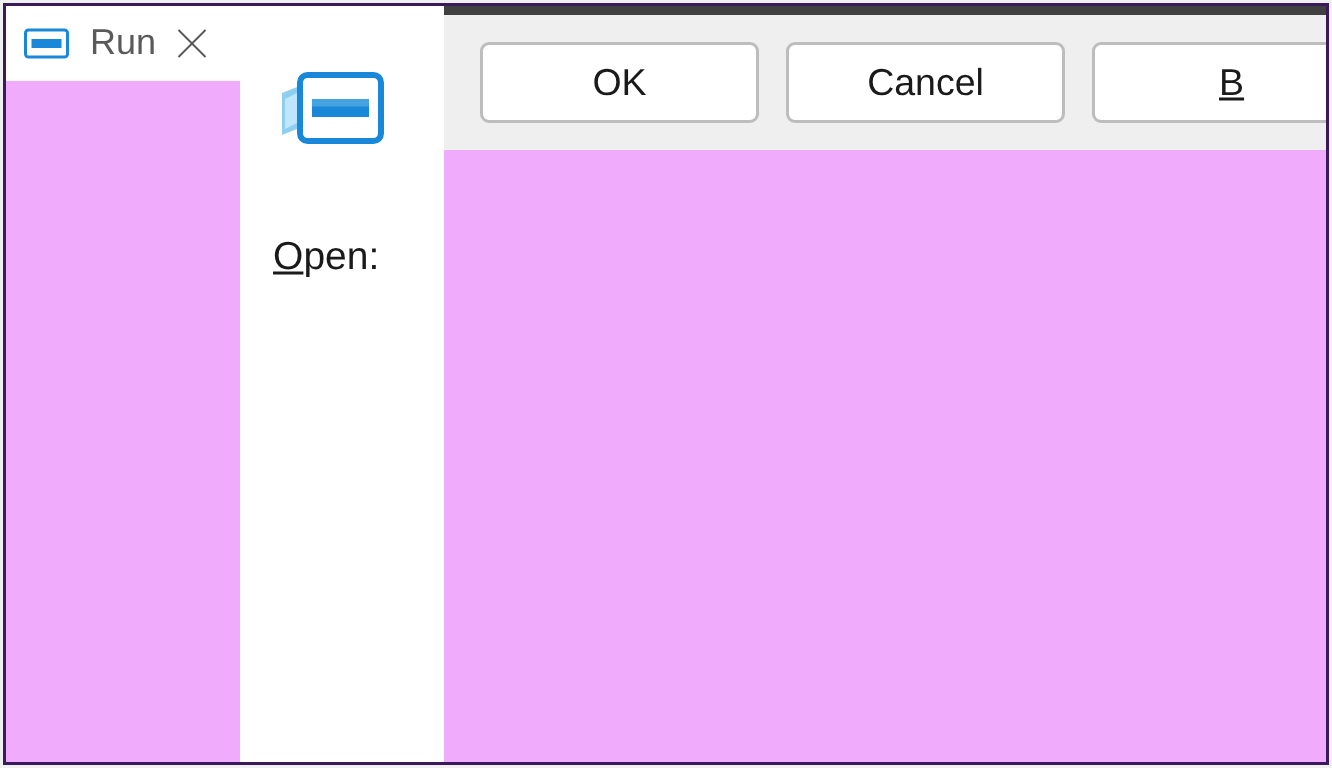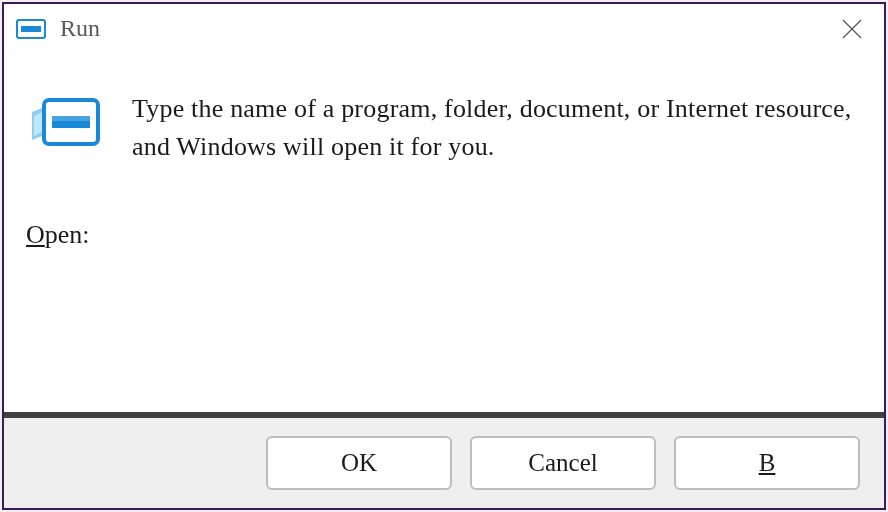--- a/index.html
+++ b/index.html
@@ -15,23 +15,22 @@
       align-items: center;
       width: 888px;
       height: 512px;
     }
     .dialog {
       width: 884px;
       height: 508px;
       border: 2px solid #3a1a5a;
       background: #f0abfc;
       display: flex;
-      flex-direction: column;
+      flex-direction: row;
       overflow: hidden;
-      font-family: Liberation Serif, serif;
     }
     .titlebar {
       height: 50px;
       background: #ffffff;
       display: flex;
       align-items: center;
       padding: 0 8px 0 12px;
       border-bottom: 1px solid rgba(0,0,0,0.02);
     }
     .titlebar-icon {
@@ -188,21 +187,20 @@
     <div class="description-row">
       <span class="run-large-icon">
         <svg viewBox="0 0 70 56">
           <path d="M0 18 L10 14 L10 42 L0 46 Z" fill="#8ecff0"></path>
           <path d="M2 22 L10 18 L10 38 L2 42 Z" fill="#bfe6fa"></path>
           <rect x="12" y="6" width="54" height="44" rx="5" fill="#ffffff" stroke="#1a88d8" stroke-width="4"></rect>
           <rect x="20" y="22" width="38" height="12" fill="#1a88d8"></rect>
           <rect x="20" y="22" width="38" height="5" fill="#45a4e0"></rect>
         </svg>
       </span>
-      <div class="description-text">Type the name of a program, folder, document, or Internet resource, and Windows will open it for you.</div>
     </div>
 
     <div class="input-row">
       <div class="open-label"><span class="u">O</span><span>pen:</span></div>
     </div>
   </div>
 
   <div class="button-panel">
     <button class="btn">OK</button>
     <button class="btn">Cancel</button>

